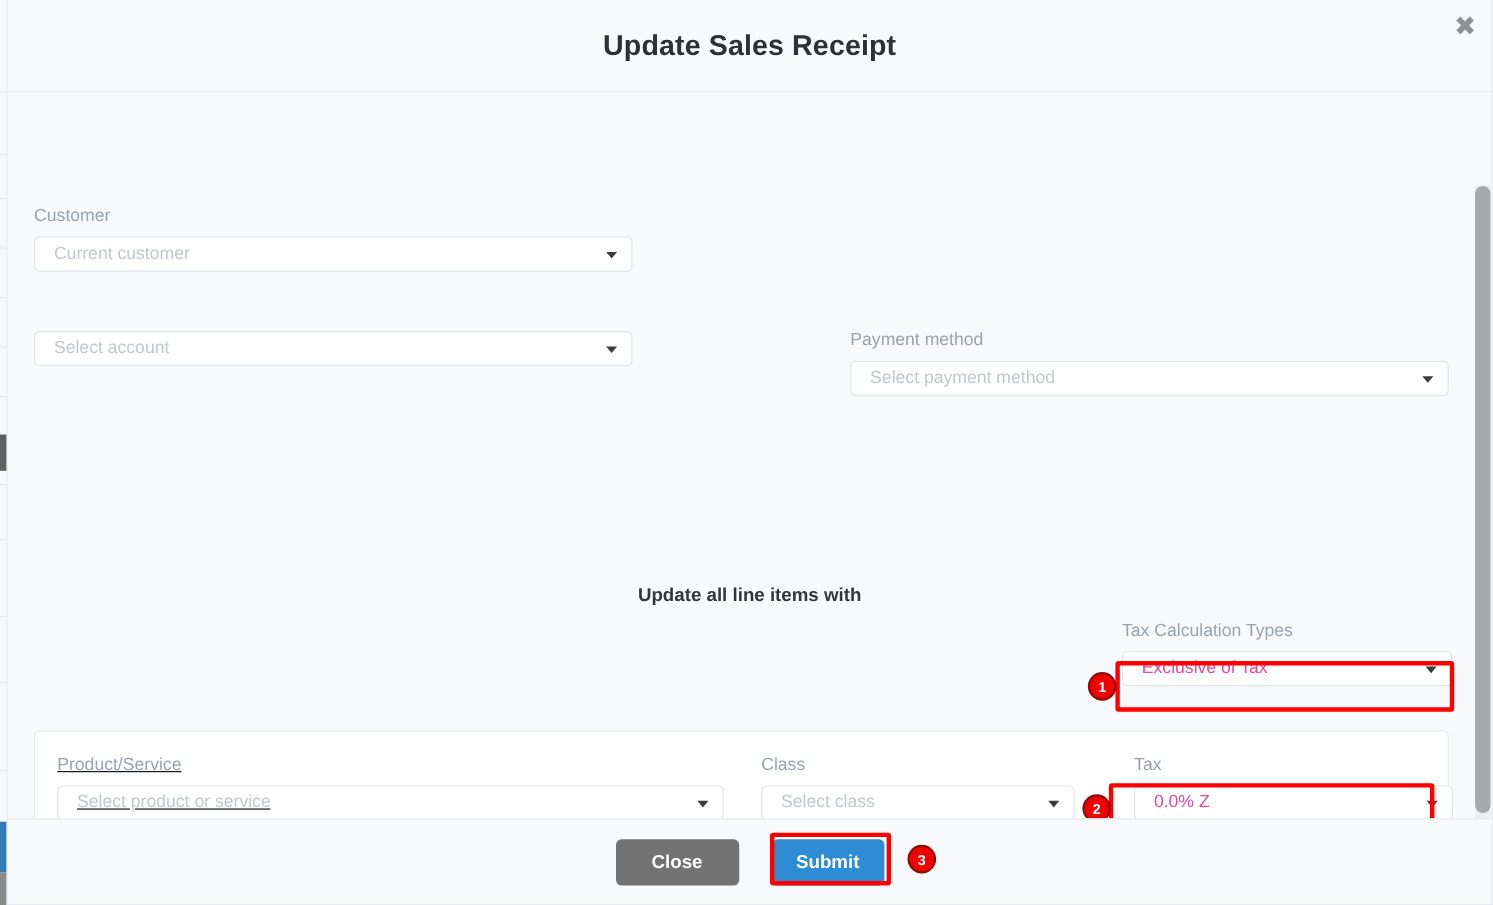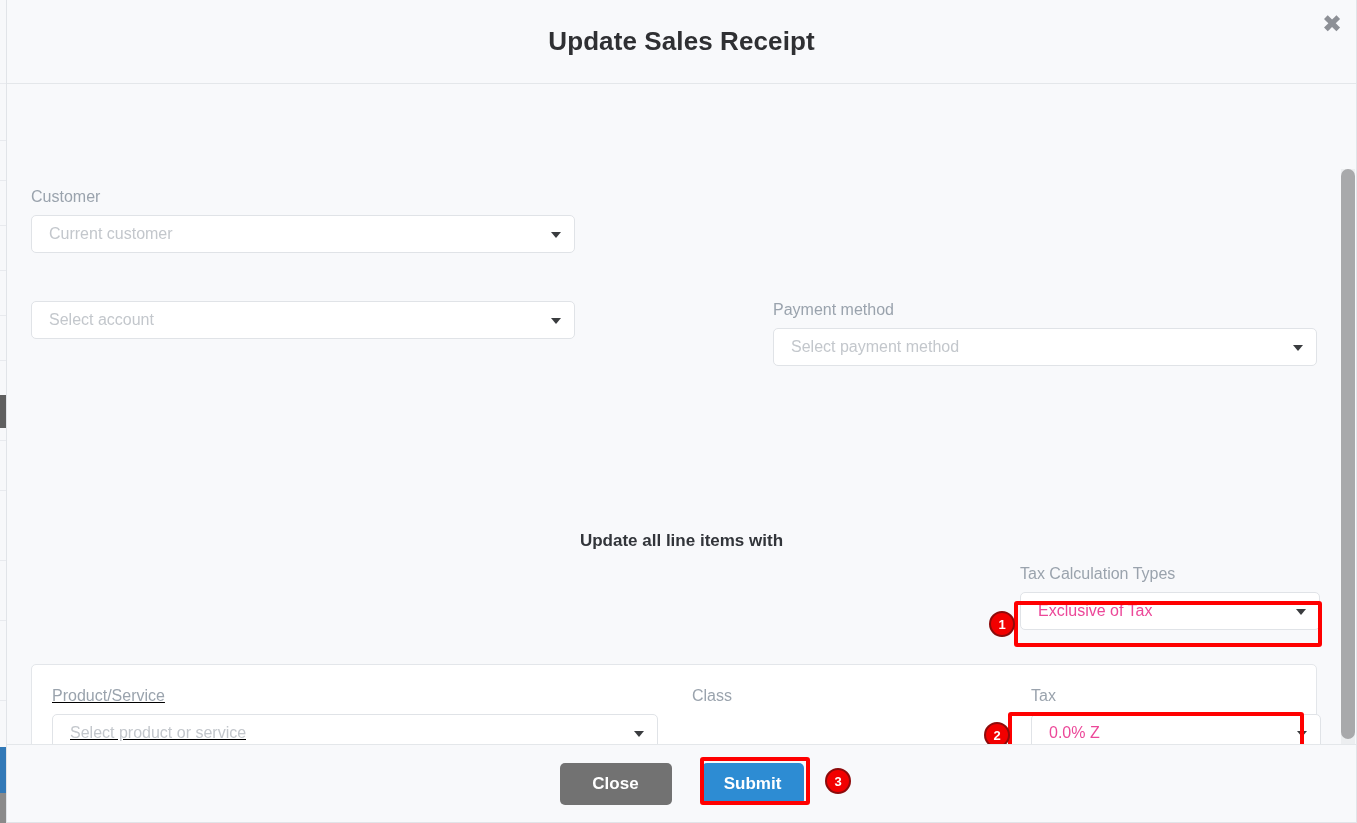--- a/index.html
+++ b/index.html
@@ -72,21 +72,21 @@
     overflow: hidden;
   }
 
   .field { position: absolute; }
   .field-label {
     font-size: 16px; color: #9aa3ad; font-weight: normal;
     margin-bottom: 9px; white-space: nowrap;
   }
   .select-box {
     position: relative;
-    height: 38px;
+    height: 32px;
     background: #ffffff;
     border: 1px solid #e0e3e7;
     border-radius: 5px;
     display: flex; align-items: center;
     padding: 0 34px 0 17px;
     font-size: 16px;
     cursor: pointer;
   }
   .select-box .val { color: #ec4899; white-space: nowrap; overflow: hidden; text-overflow: ellipsis; }
   .select-box .ph  { color: #c3c7cc; white-space: nowrap; overflow: hidden; text-overflow: ellipsis; }
@@ -256,20 +256,24 @@
       <div class="field" id="f-product">
         <div class="field-label">Product/Service</div>
         <div class="select-box">
           <span class="ph">Select product or service</span>
           <span class="caret"></span>
         </div>
       </div>
 
       <div class="field" id="f-class">
         <div class="field-label">Class</div>
+        <div class="select-box">
+          <span class="ph">Select class</span>
+          <span class="caret"></span>
+        </div>
       </div>
 
       <div class="field" id="f-tax">
         <div class="field-label">Tax</div>
         <div class="select-box">
           <span class="val">0.0% Z</span>
           <span class="caret"></span>
         </div>
       </div>
     </div>

